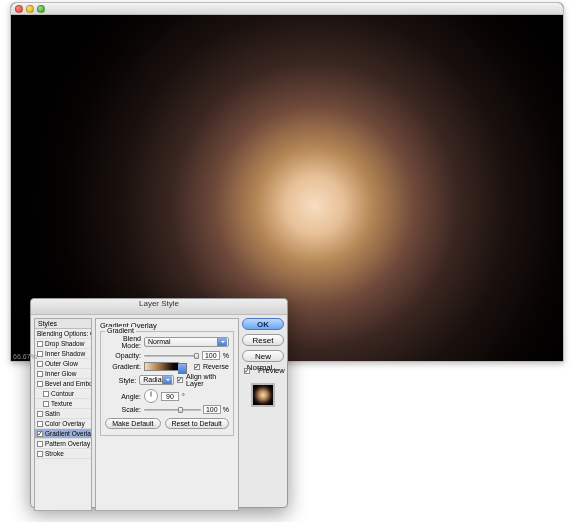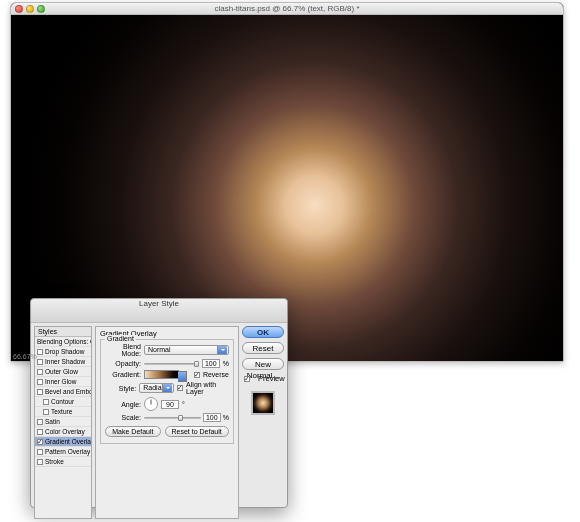--- a/index.html
+++ b/index.html
@@ -10,21 +10,21 @@
   .traffic { display: flex; gap: 3px; z-index: 2; }
   .tl { width: 8px; height: 8px; border-radius: 50%; border: 1px solid rgba(0,0,0,.2); }
   .tl-close { background: radial-gradient(circle at 30% 30%,#ff8b82,#d64035); }
   .tl-min { background: radial-gradient(circle at 30% 30%,#ffe27a,#d6a400); }
   .tl-zoom { background: radial-gradient(circle at 30% 30%,#9fe08a,#2d9b1e); }
   .title { position: absolute; left: 0; right: 0; text-align: center; font-size: 8px; color: #555; }
   .canvas { position: absolute; top: 12px; bottom: 0; left: 0; right: 0; background: radial-gradient(circle at 55% 55%, #f7ddc0 0%, #e7c198 8%, #b68856 16%, #6e493a 28%, #3a2621 40%, #1a110e 54%, #060302 70%, #000 82%); }
   .canvas-info { position:absolute; bottom:1px; left:2px; color:#888; font-size:7px; z-index:5;}
 
   .dialog { position: absolute; left: 30px; top: 298px; width: 258px; height: 210px; background: #e8e8e8; border: 1px solid #999; border-radius: 4px; box-shadow: 0 6px 20px rgba(0,0,0,.4); }
-  .dlg-titlebar { height: 24px; background: linear-gradient(#eee,#d4d4d4); border-bottom: 1px solid #bbb; border-radius: 4px 4px 0 0; position: relative; padding-left: 28px; }
+  .dlg-titlebar { height: 16px; background: linear-gradient(#eee,#d4d4d4); border-bottom: 1px solid #bbb; border-radius: 4px 4px 0 0; position: relative; padding-left: 28px; }
   .dlg-title { position: absolute; left: 0; right: 0; text-align: center; font-size: 8px; color: #333; line-height: 9px; }
   .dlg-body { display: flex; padding: 3px; gap: 3px; height: calc(100% - 9px); }
 
   .styles-panel { width: 58px; border: 1px solid #aaa; background: #ededed; display: flex; flex-direction: column; }
   .sp-header { padding: 1px 3px; font-size: 7px; border-bottom: 1px solid #bbb; background: #e4e4e4; }
   .sp-row { display: flex; align-items: center; padding: 1px 2px; font-size: 6.5px; border-bottom: 1px solid #ddd; gap: 2px; overflow: hidden; white-space: nowrap; cursor: pointer;}
   .sp-row.indent { padding-left: 8px; }
   .sp-row.active { background: #9bb0d8; }
   .cb { width: 6px; height: 6px; border: 1px solid #888; background: #fff; display: inline-block; flex-shrink: 0; position: relative; }
   .cb.chk::after { content:"✓"; position:absolute; font-size:7px; line-height:5px; left:-1px; top:-1px; color:#333; }
@@ -60,21 +60,20 @@
 </head>
 <body>
 
 <div class="doc-window">
   <div class="titlebar">
     <div class="traffic">
       <div class="tl tl-close"></div>
       <div class="tl tl-min"></div>
       <div class="tl tl-zoom"></div>
     </div>
-    <div class="title">clash-titans.psd @ 66.7% (text, RGB/8) *</div>
   </div>
   <div class="canvas"></div>
   <div class="canvas-info">66.67%</div>
 </div>
 
 <div class="dialog">
   <div class="dlg-titlebar">
     <div class="dlg-title">Layer Style</div>
   </div>
   <div class="dlg-body">

